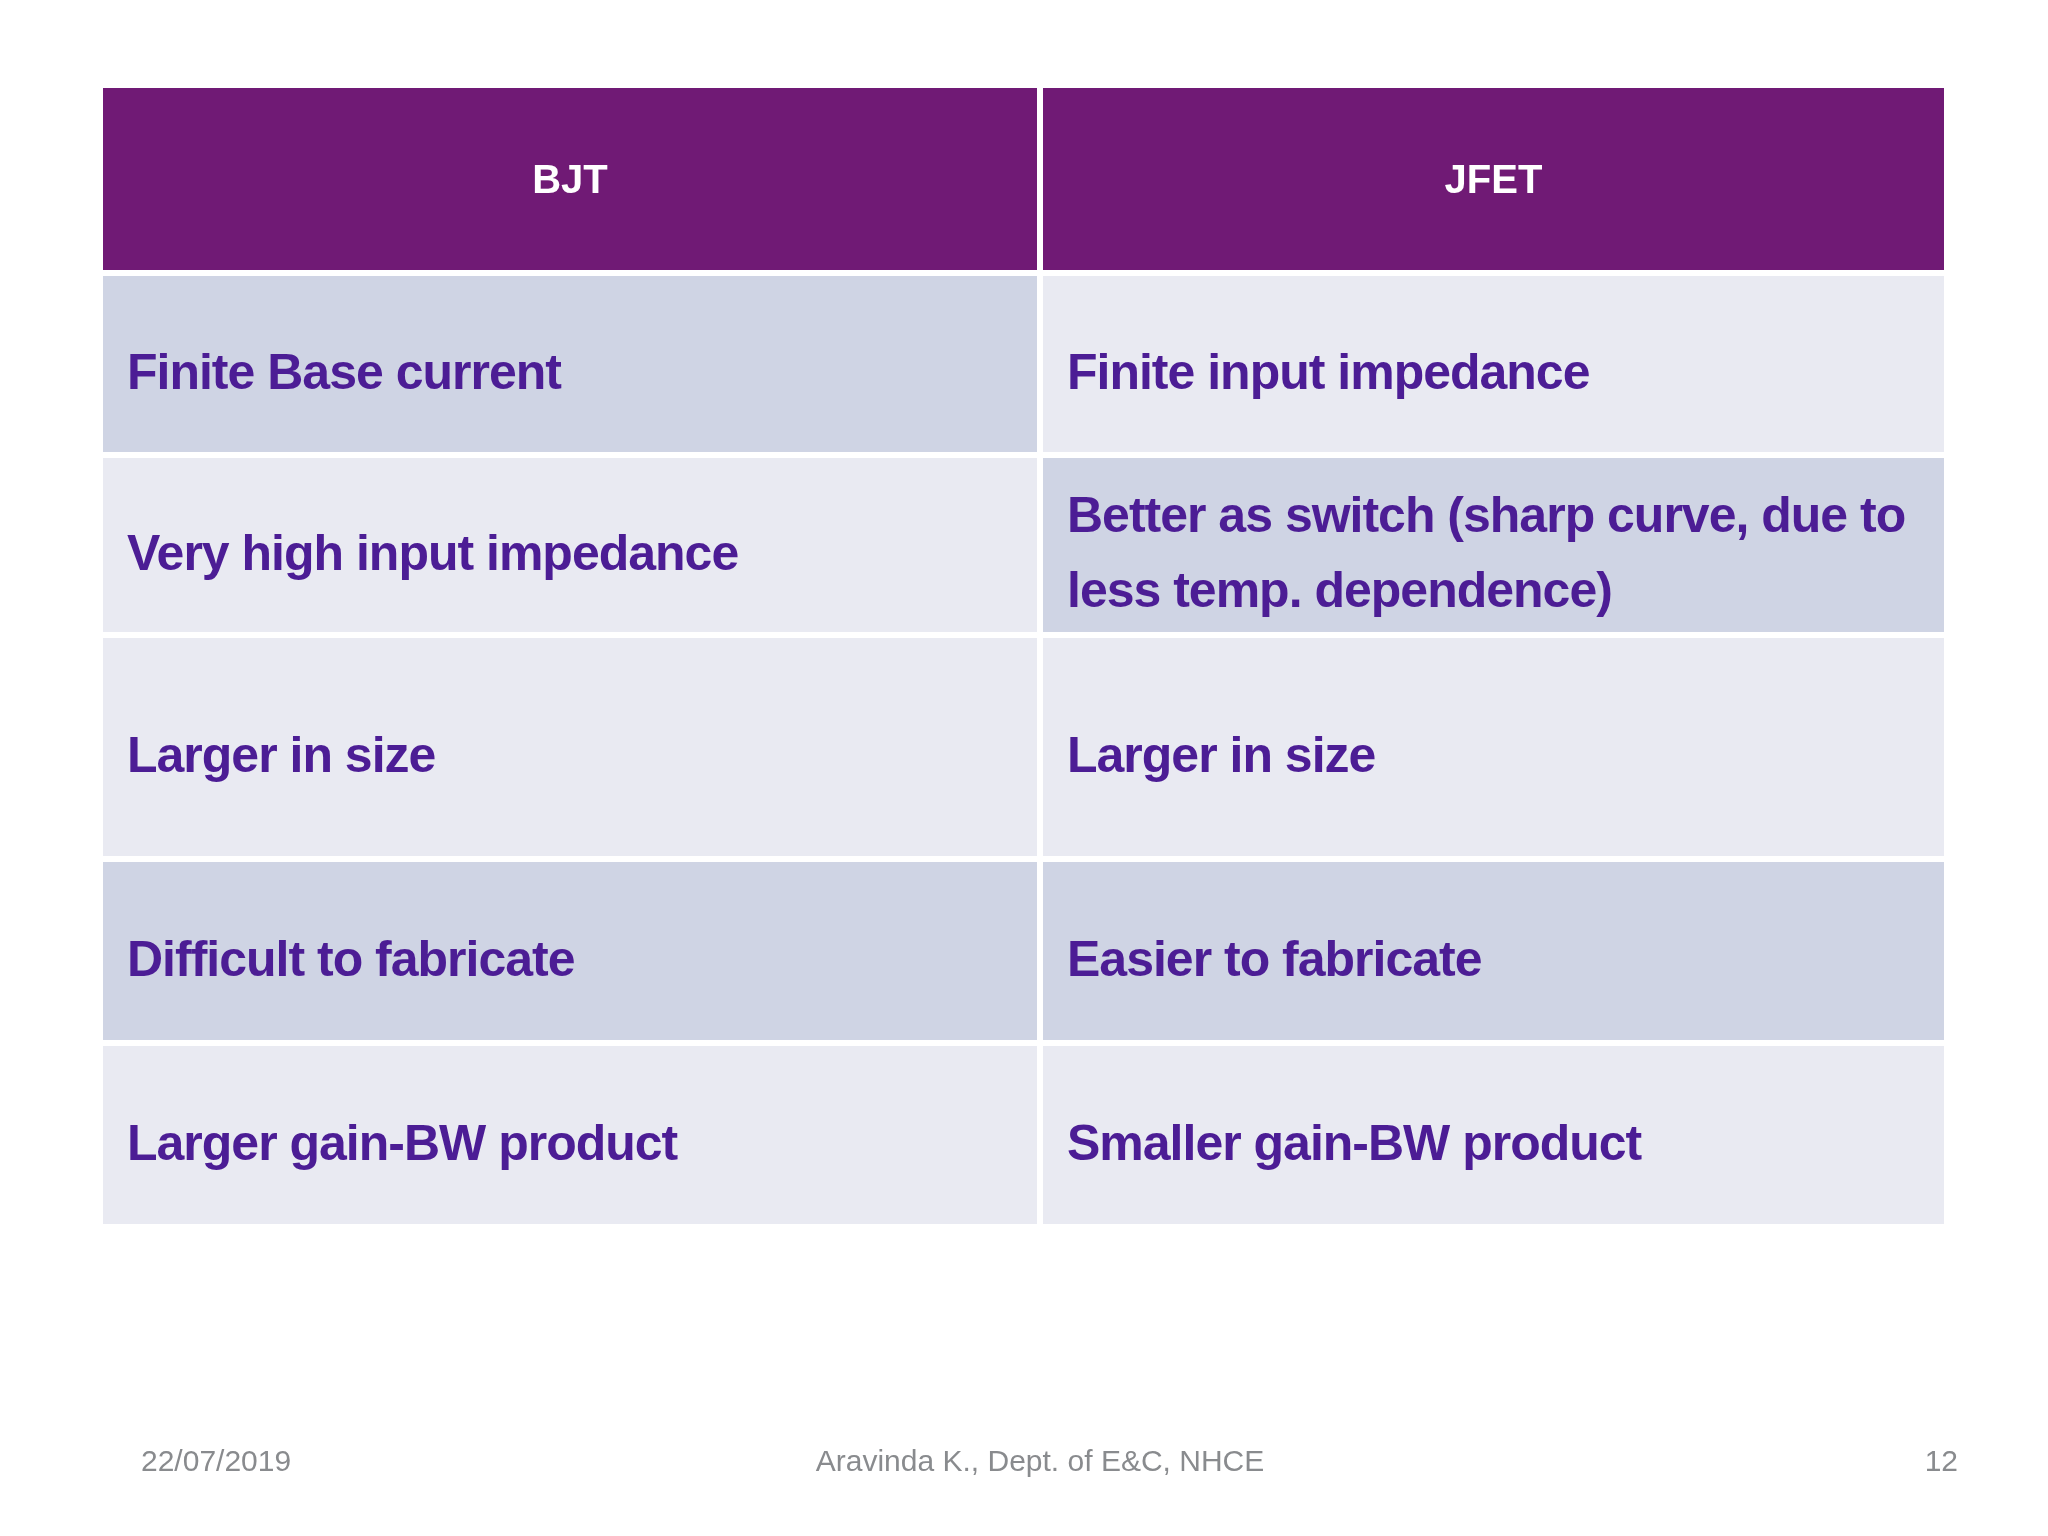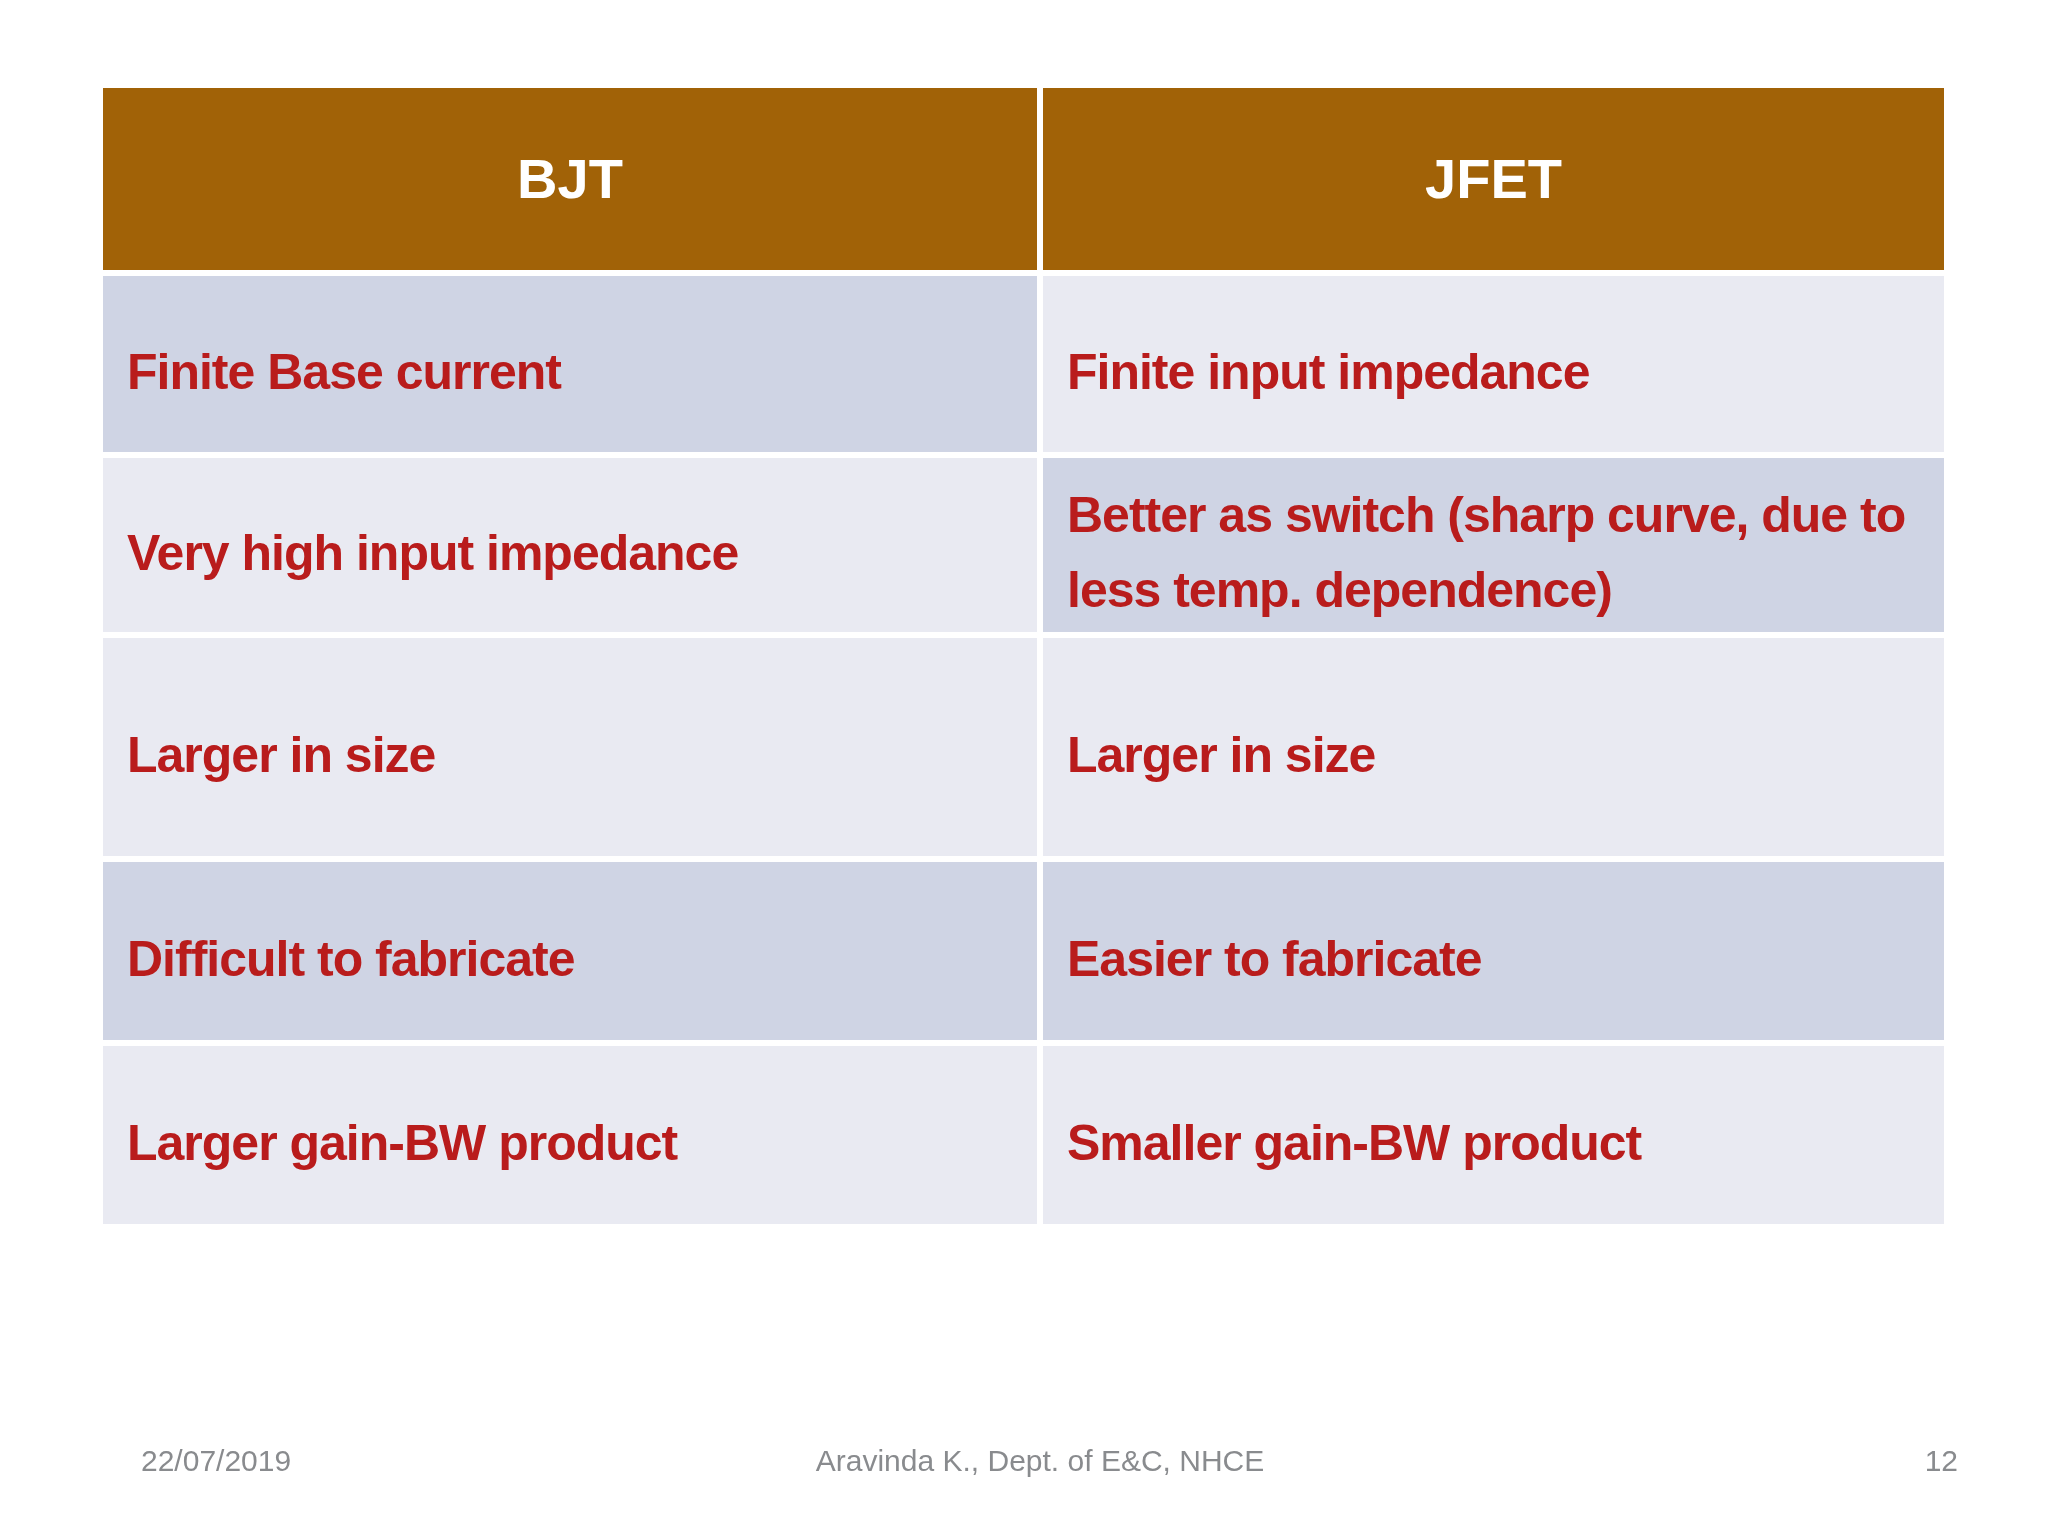--- a/index.html
+++ b/index.html
@@ -25,31 +25,31 @@
     grid-template-rows: 182px 176px 174px 218px 178px 178px 168px;
     column-gap: 6px;
     row-gap: 6px;
     background: #ffffff;
   }
   .cell {
     display: flex;
     align-items: center;
     box-sizing: border-box;
     font-weight: bold;
-    color: #b91c1c;
+    color: #4c1d95;
     font-size: 50px;
     letter-spacing: -1px;
     line-height: 1.5;
     padding: 16px 34px 0 24px;
   }
   .cell.hdr {
-    background: #a16207;
+    background: #701a75;
     color: #ffffff;
     justify-content: center;
-    font-size: 56px;
+    font-size: 40px;
     padding: 0;
     letter-spacing: 0;
     text-align: right;
   }
   .cell.dark { background: #cfd4e4; }
   .cell.light { background: #e9eaf2; }
   .footer {
     position: absolute;
     left: 16px;
     top: 1444px;

